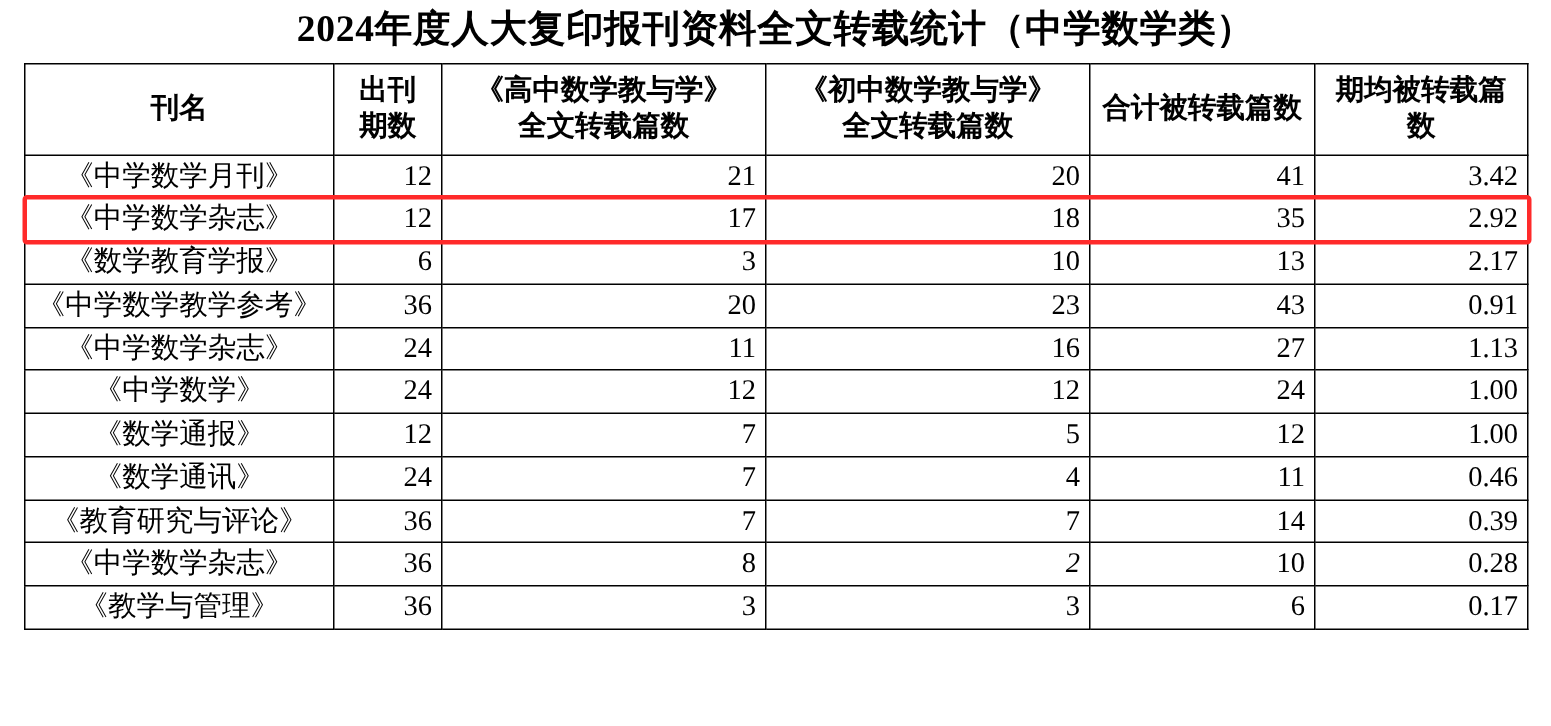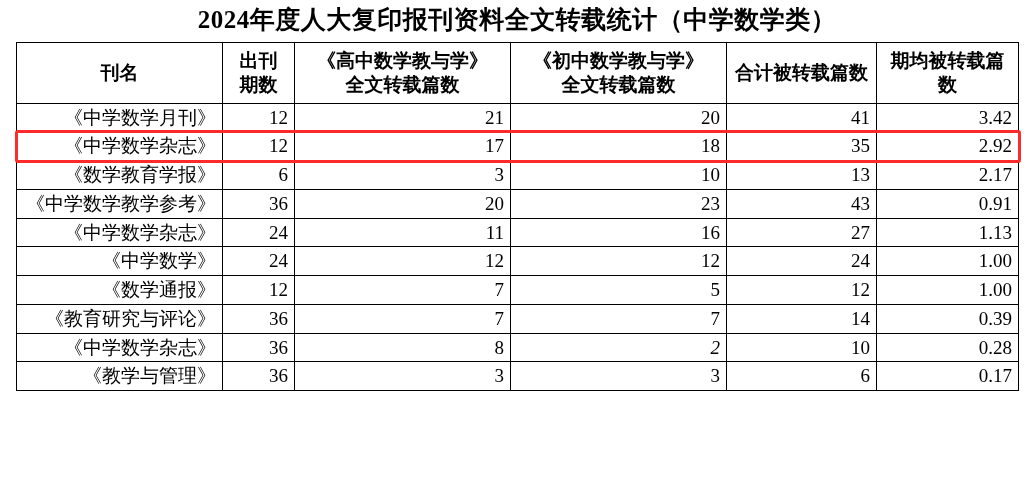--- a/index.html
+++ b/index.html
@@ -44,21 +44,21 @@
   thead th {
     text-align: center;
     font-weight: bold;
     vertical-align: middle;
     height: 56px;
     padding: 2px 4px;
   }
   thead th .l1 { display: block; }
   thead th .l2 { display: block; }
   td.name {
-    text-align: right;
+    text-align: center;
     padding-left: 6px;
     white-space: nowrap;
     margin-top: 12px;
   }
   td.num {
     text-align: right;
     padding-right: 8px;
   }
   td.num.italic {
     font-style: italic;
@@ -175,20 +175,28 @@
         </tr>
         <tr>
           <td class="name">《数学通报》</td>
           <td class="num">12</td>
           <td class="num">7</td>
           <td class="num">5</td>
           <td class="num">12</td>
           <td class="num">1.00</td>
         </tr>
         <tr>
+          <td class="name">《数学通讯》</td>
+          <td class="num">24</td>
+          <td class="num">7</td>
+          <td class="num">4</td>
+          <td class="num">11</td>
+          <td class="num">0.46</td>
+        </tr>
+        <tr>
           <td class="name">《教育研究与评论》</td>
           <td class="num">36</td>
           <td class="num">7</td>
           <td class="num">7</td>
           <td class="num">14</td>
           <td class="num">0.39</td>
         </tr>
         <tr>
           <td class="name">《中学数学杂志》</td>
           <td class="num">36</td>

